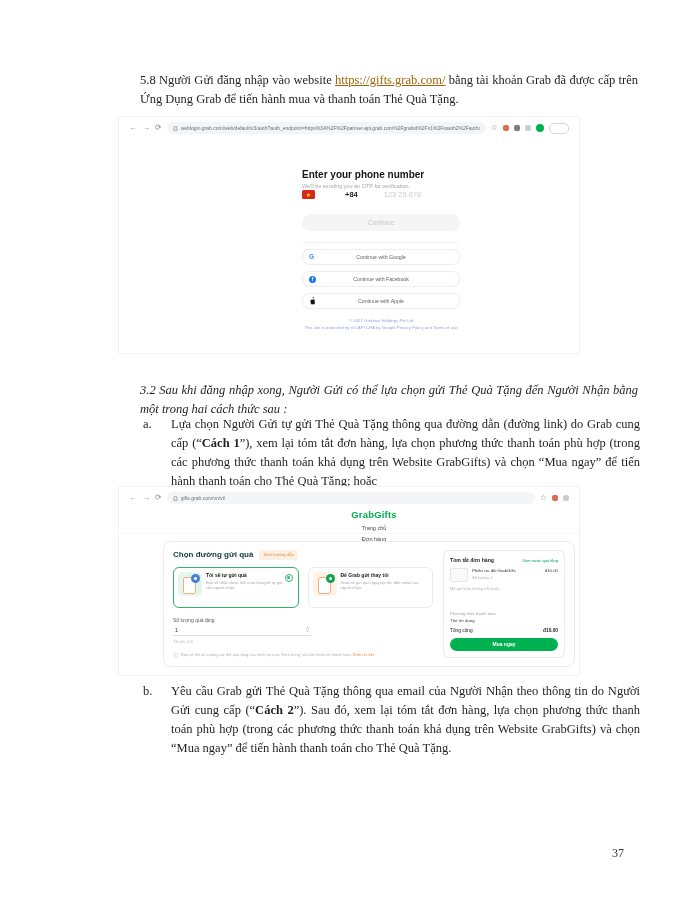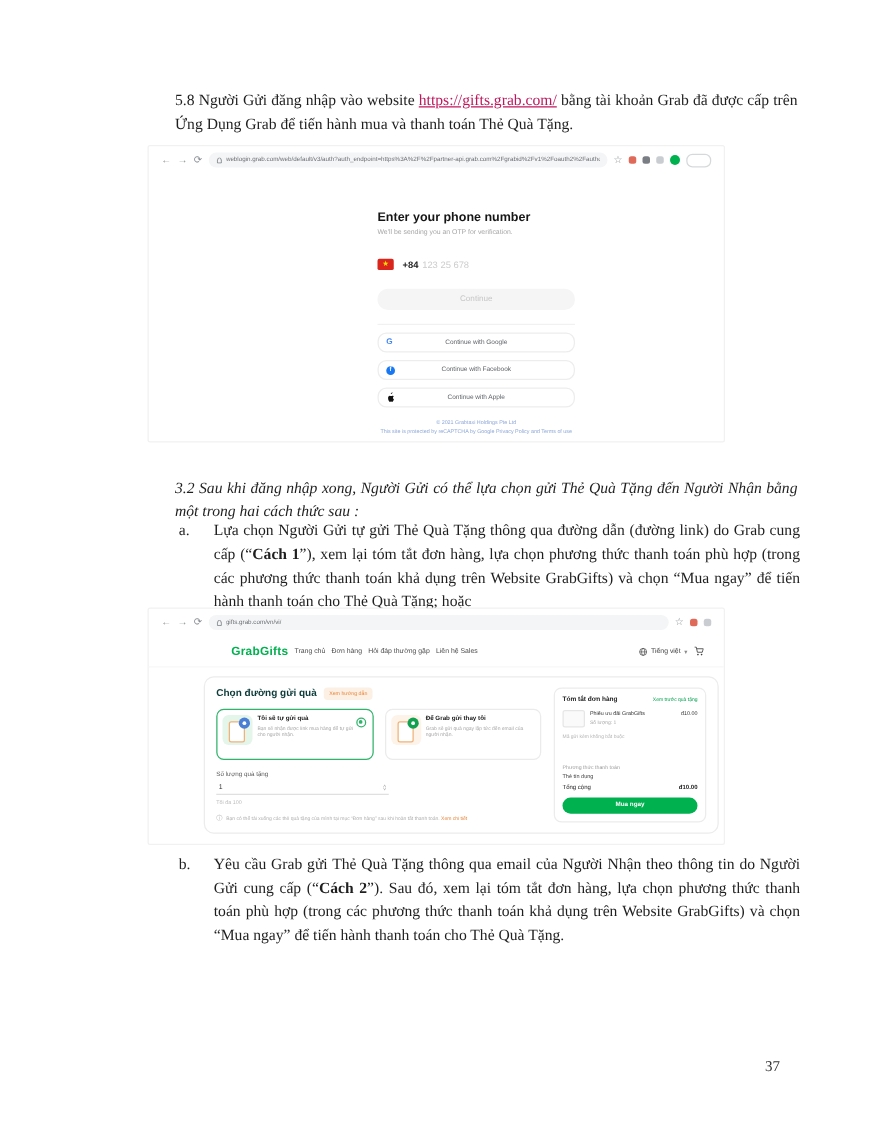--- a/index.html
+++ b/index.html
@@ -1,20 +1,20 @@
 <!DOCTYPE html>
 <html><head>
 <meta charset="utf-8">
 <style>
   html,body{margin:0;padding:0;}
   body{width:700px;height:906px;background:#ffffff;position:relative;overflow:hidden;
        font-family:"Liberation Serif",serif;color:#212121;}
   
   .doc-p{position:absolute;font-size:12.5px;line-height:1.52;text-align:justify;color:#1f1f1f;}
-  .doc-link{color:#be185d;text-decoration:underline;}
+  .doc-link{color:#a16207;text-decoration:underline;}
   .doc-item{position:absolute;font-size:12.5px;line-height:1.52;color:#1f1f1f;}
   .doc-item .it-label{position:absolute;left:0;top:0;}
   .doc-item .it-text{margin-left:28px;text-align:justify;}
   .b{font-weight:bold;}
   .page-num{position:absolute;left:612px;top:846px;font-size:12px;color:#333;}
   
   .shot{position:absolute;background:#fff;border:1px solid #f1f1f1;border-radius:2px;
         font-family:"Liberation Sans",sans-serif;box-sizing:border-box;}
   .bbar{display:flex;align-items:center;gap:5px;height:22px;padding:0 10px;}
   .bicon{font-size:8px;color:#8a8f94;line-height:1;}
@@ -24,40 +24,40 @@
   .lockglyph{width:5px;height:5px;flex:none;}
   .sq{width:6px;height:6px;border-radius:2px;background:#c9cdd1;display:inline-block;}
   .sq.red{background:#e06a5a;}
   .sq.dark{background:#7a7e84;}
   .avatar-green{width:8px;height:8px;border-radius:50%;background:#00b14f;display:inline-block;}
   .bpill{width:18px;height:9px;border:1px solid #d6d9dc;border-radius:5px;display:inline-block;}
   
   .loginform{position:absolute;left:183px;top:52px;width:158px;}
   .ltitle{font-size:10px;font-weight:bold;color:#161616;}
   .lsub{font-size:5.5px;color:#a6a6a6;margin-top:3px;}
-  .phonerow{margin-top:18px;display:flex;align-items:center;font-size:7.5px;}
+  .phonerow{margin-top:1px;display:flex;align-items:center;font-size:7.5px;gap:23px;}
   .flag{width:13px;height:9px;background:#da251d;border-radius:1.5px;display:inline-flex;
         align-items:center;justify-content:center;flex:none;}
   .fstar{color:#ffde00;font-size:6px;line-height:1;}
   .ccode{font-weight:bold;color:#212121;margin-left:7px;}
   .pholder{color:#cccccc;margin-left:3px;}
   .contbtn{margin-top:15px;height:17px;line-height:17px;background:#f5f5f5;color:#c6c6c6;
            border-radius:9px;text-align:center;font-size:6.5px;}
   .ldivider{margin-top:11px;border-top:1px solid #f1f1f1;}
   .socialbtn{margin-top:6px;height:14px;border:1px solid #ededed;border-radius:7px;
              display:flex;align-items:center;padding:0 6px;}
   .sicon{width:9px;font-size:6.5px;line-height:1;flex:none;text-align:left;}
   .gletter{color:#4285F4;font-weight:bold;}
   .fbcircle{width:7px;height:7px;border-radius:50%;background:#1877f2;color:#fff;font-size:5px;
             display:inline-flex;align-items:center;justify-content:center;font-weight:bold;}
   .slabel{flex:1;text-align:center;font-size:5.2px;color:#5f6368;margin-right:9px;}
   .lfooter{margin-top:9px;text-align:center;font-size:4.3px;line-height:1.6;color:#8ea8d8;}
   
   .navbar{display:flex;align-items:center;height:24px;padding:0 16px 0 66px;gap:5px;
-          border-bottom:1px solid #f7f7f7;}
+          border-bottom:1px solid #f7f7f7;flex-direction:column;}
   .brand{font-size:9.5px;font-weight:800;color:#00b14f;letter-spacing:0.2px;}
   .navlink{font-size:5.5px;color:#4a4a4a;white-space:nowrap;}
   .nav-spacer{flex:1;}
   .langsel{display:flex;align-items:center;gap:3px;font-size:5.5px;color:#3d3d3d;}
   .chev{font-size:5px;color:#8a8a8a;}
   .content{position:absolute;left:44px;top:54px;width:412px;height:126px;border:1px solid #ececec;
            border-radius:8px;padding:8px 9px;box-sizing:border-box;display:flex;gap:10px;background:#fff;}
   .leftcol{flex:1;min-width:0;}
   .headrow{display:flex;align-items:center;gap:6px;}
   .chead{font-size:8px;font-weight:bold;color:#0c3b39;}

